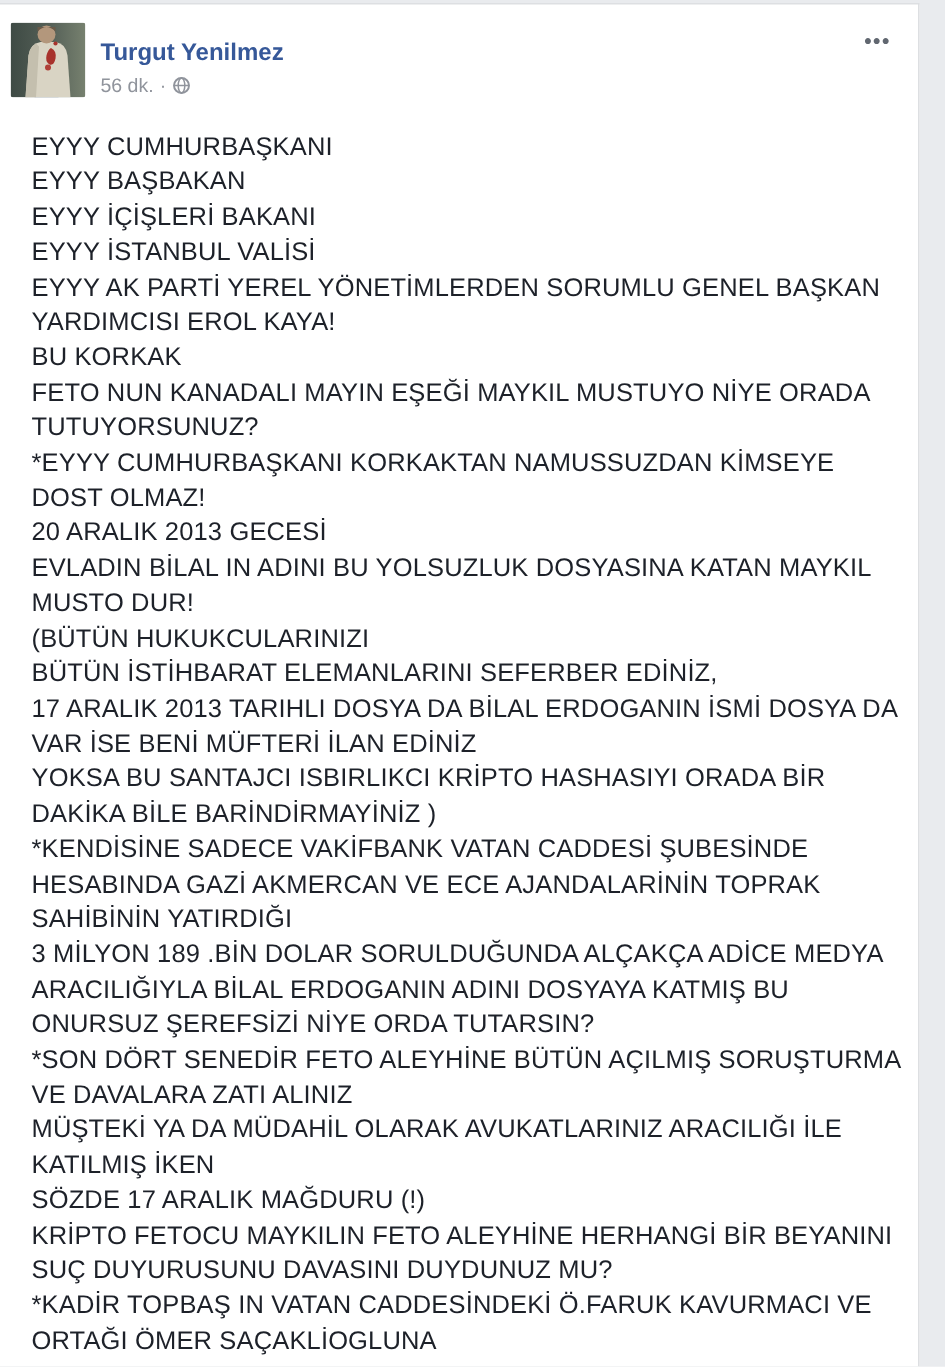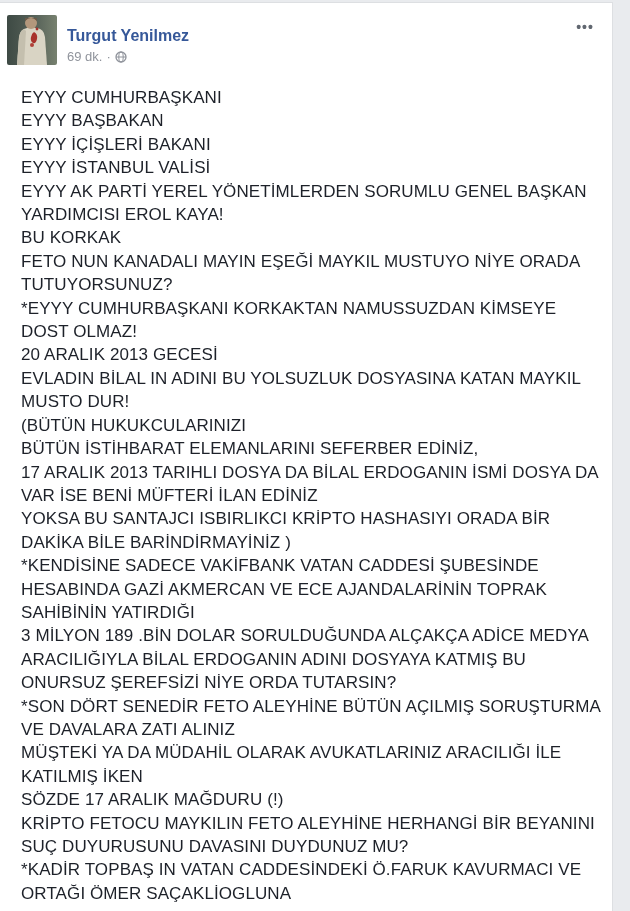--- a/index.html
+++ b/index.html
@@ -103,21 +103,21 @@
           <path d="M18,6 Q24,0 30,6 L30,3 L18,3 Z" fill="#6b5a48"></path>
           <path d="M27,17 q4,2 3,7 q-1,5 -4,4 q-3,-2 -2,-6 q1,-4 3,-5 Z" fill="#a8322c"></path>
           <circle cx="25" cy="30" r="2" fill="#b04038"></circle>
           <circle cx="30" cy="14" r="1.4" fill="#a8322c"></circle>
         </svg>
       </div>
 
       <div class="header-text">
         <a class="author">Turgut Yenilmez</a>
         <div class="meta">
-          <span class="timestamp">69 dk.</span>
+          <span class="timestamp">56 dk.</span>
           <span class="sep">·</span>
           <span class="globe-icon">
             <svg width="12" height="12" viewBox="0 0 12 12">
               <circle cx="6" cy="6" r="5" fill="none" stroke="#90949c" stroke-width="1.3"></circle>
               <ellipse cx="6" cy="6" rx="2.2" ry="5" fill="none" stroke="#90949c" stroke-width="1"></ellipse>
               <line x1="1" y1="6" x2="11" y2="6" stroke="#90949c" stroke-width="1"></line>
             </svg>
           </span>
         </div>
       </div>

